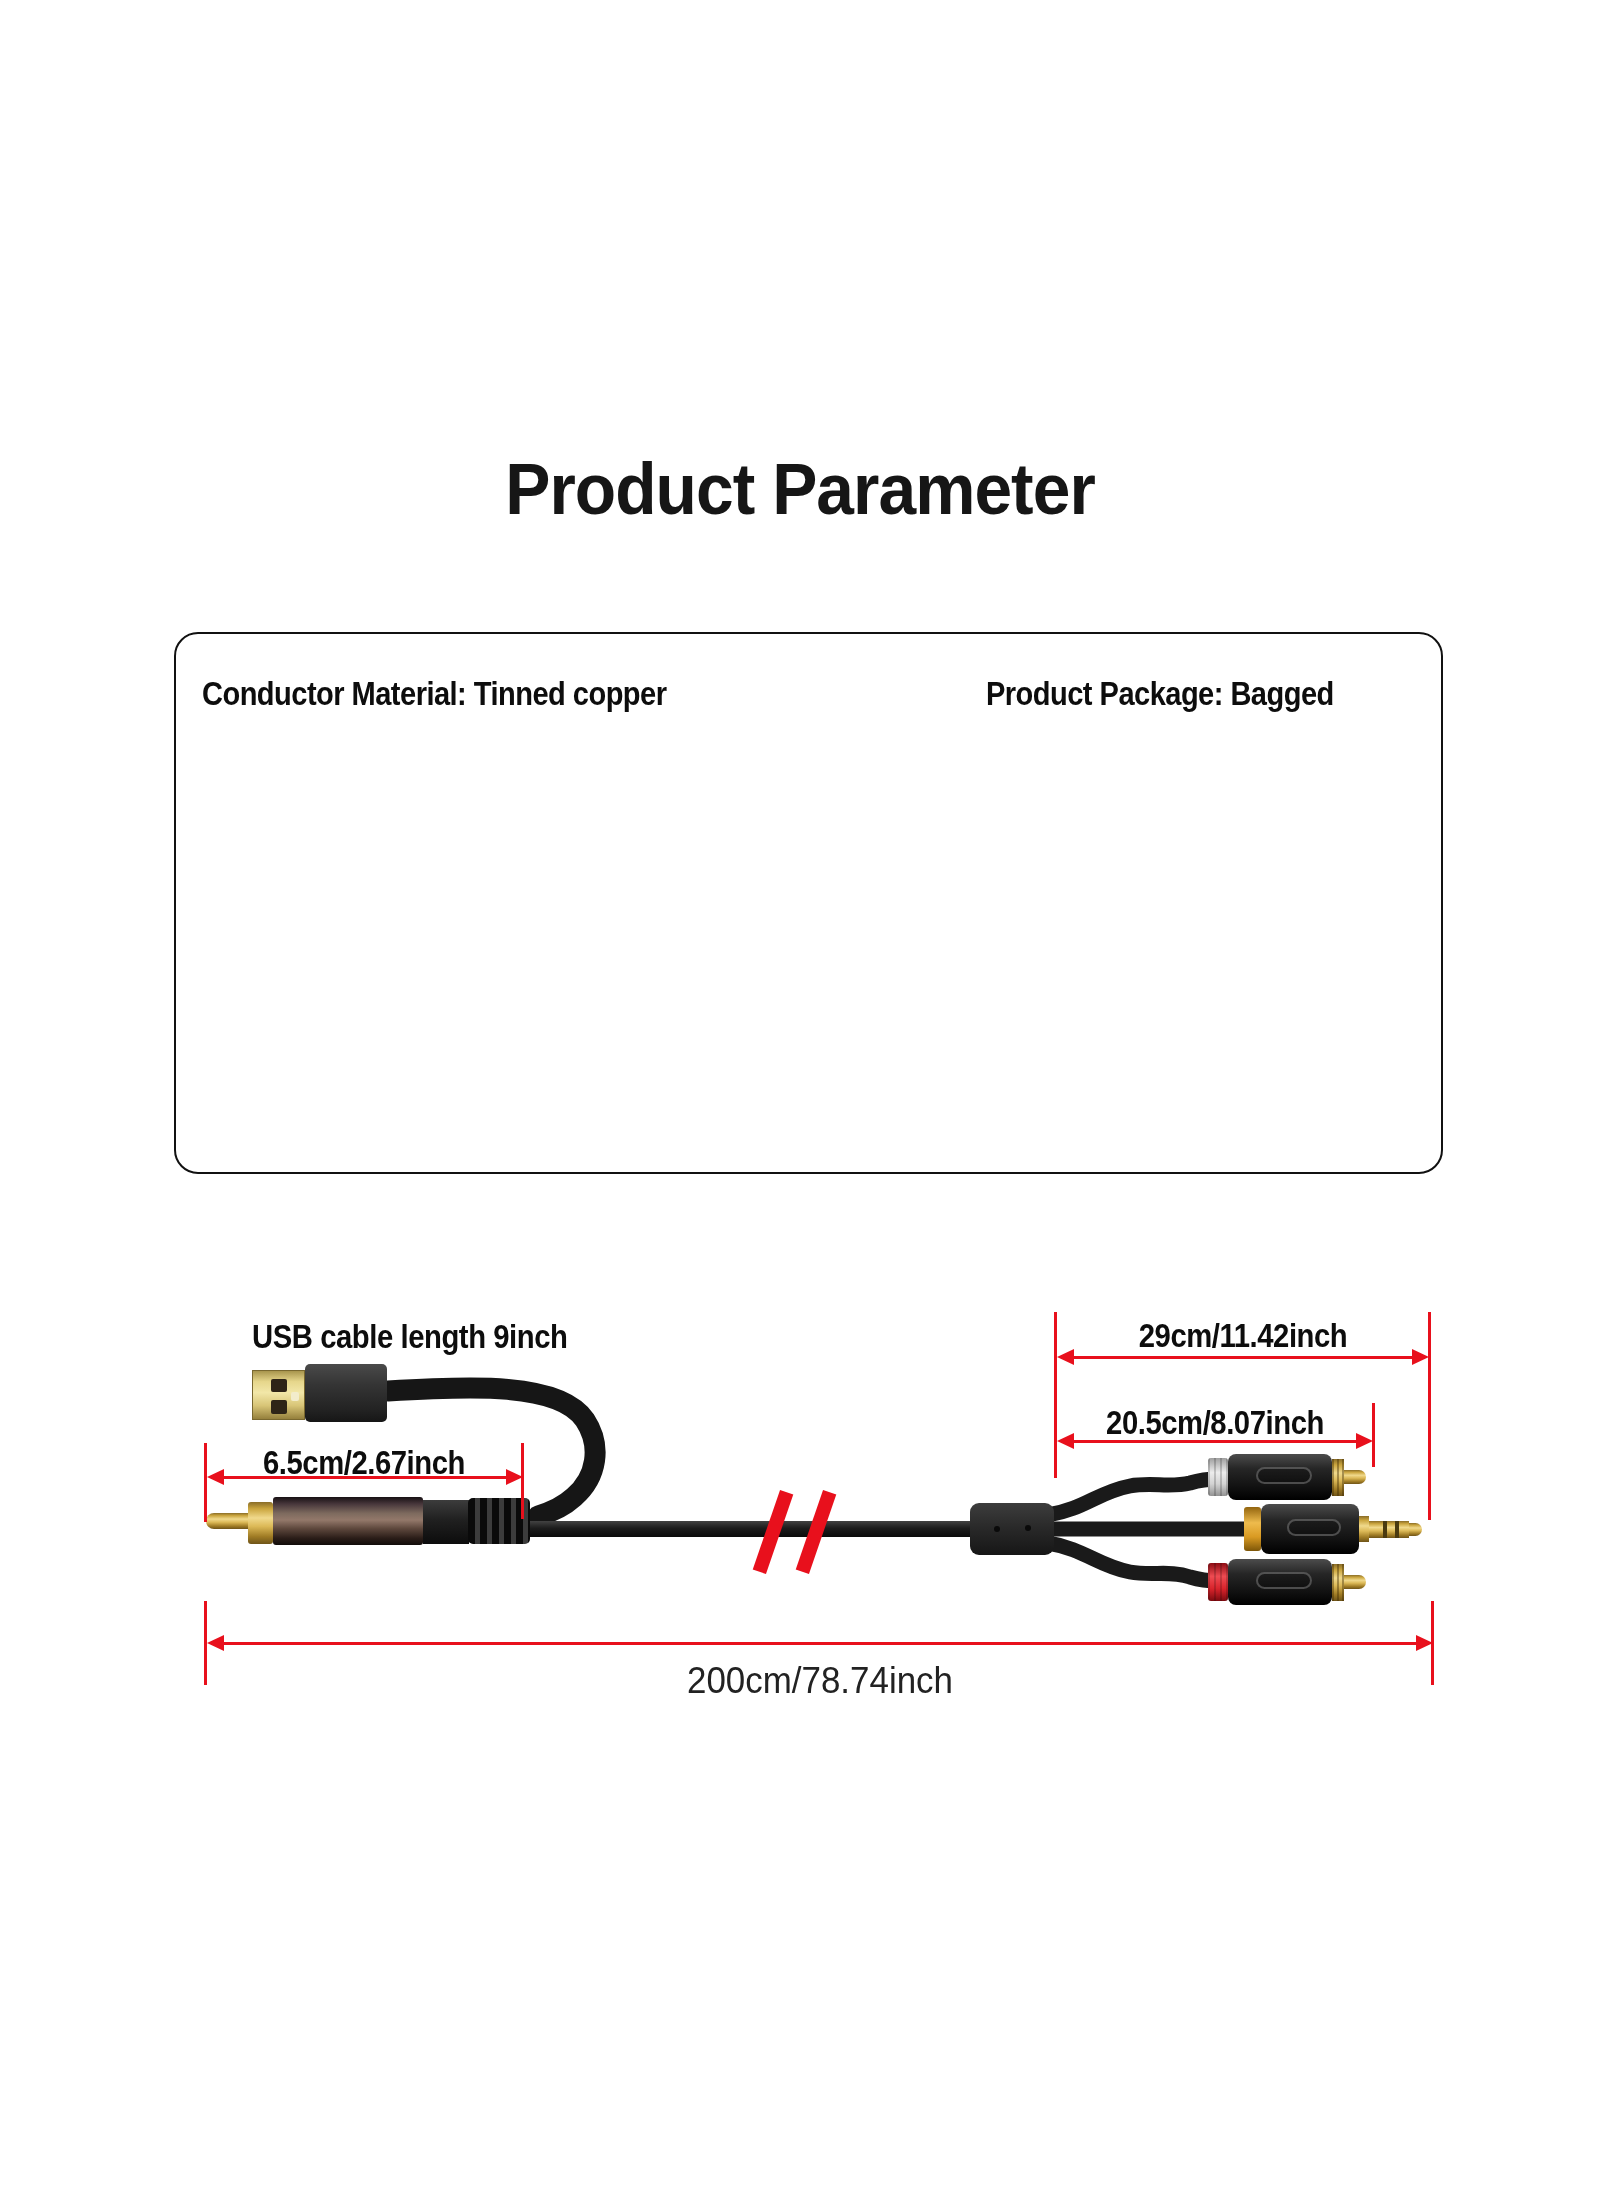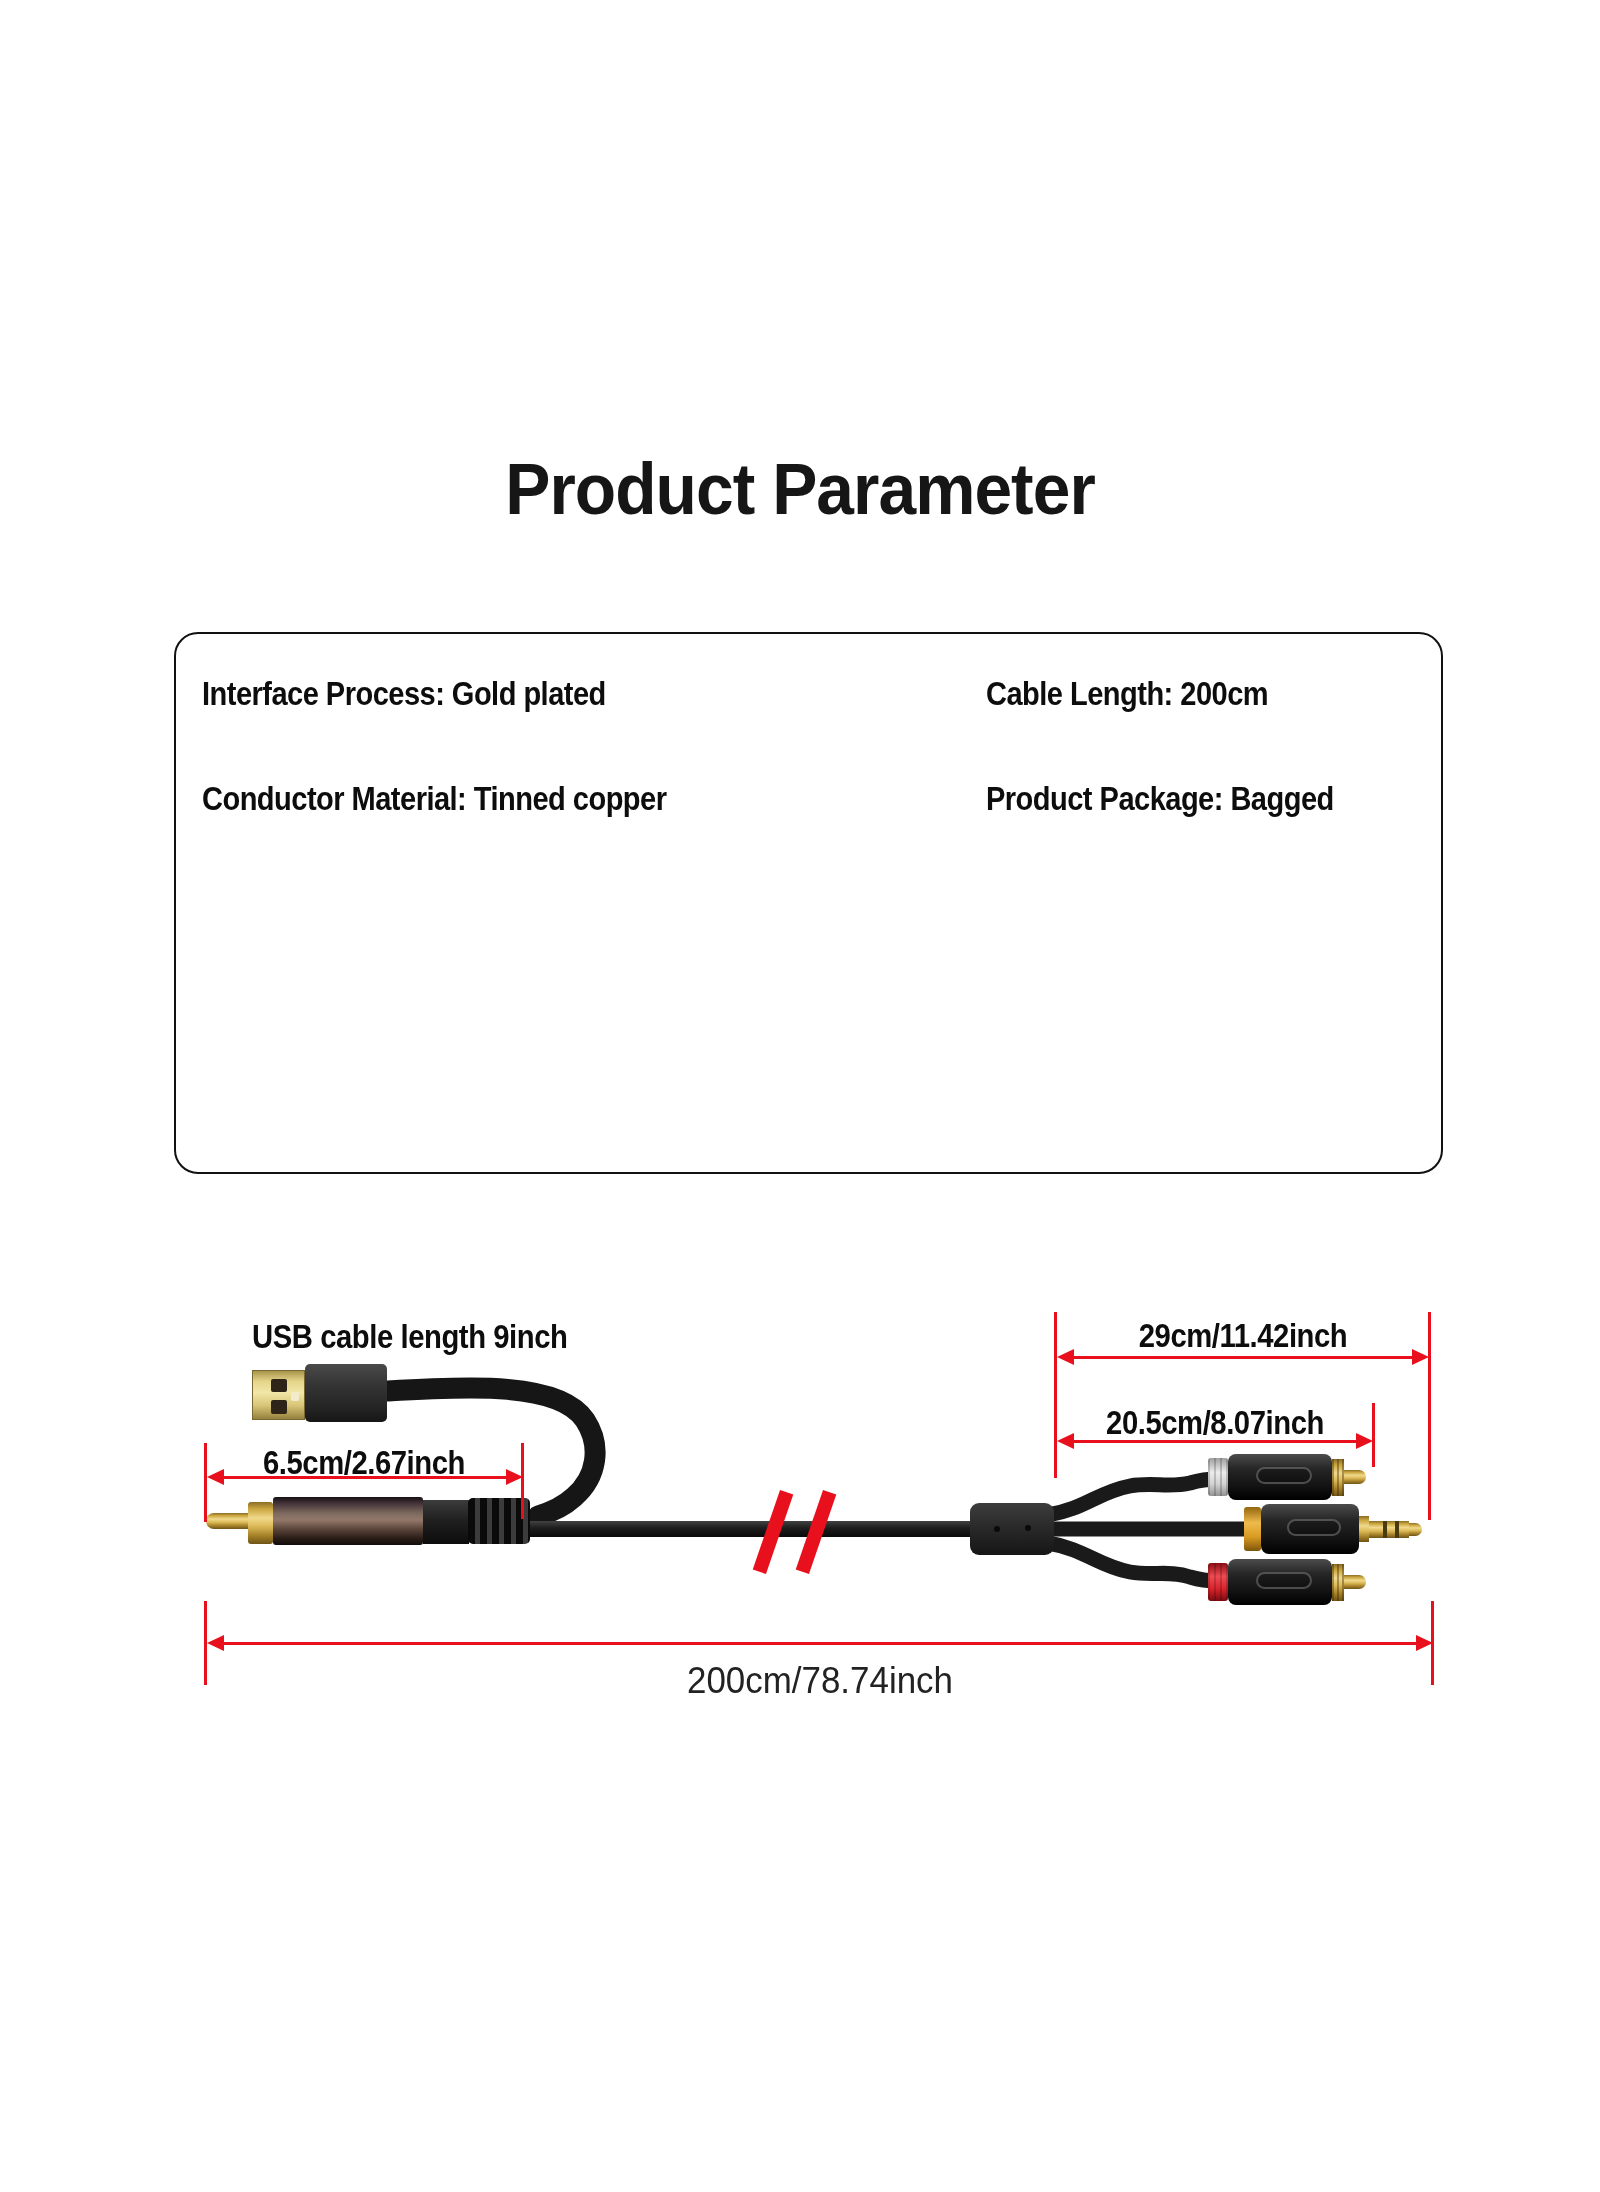--- a/index.html
+++ b/index.html
@@ -67,24 +67,20 @@
   .break-bar{position:absolute;width:14px;height:84px;background:#e8101c;transform:rotate(19deg);z-index:30;}
 </style>
 </head>
 <body>
 
 <div class="page">
 
   <div class="title">Product Parameter</div>
 
   <div class="spec-box">
-    <div class="spec-row">
-      <div class="spec-cell">Interface Process: Gold plated</div>
-      <div class="spec-cell">Cable Length: 200cm</div>
-    </div>
     <div class="spec-row">
       <div class="spec-cell">Conductor Material: Tinned copper</div>
       <div class="spec-cell">Product Package: Bagged</div>
     </div>
   </div>
 
   <svg class="cable-svg" width="1600" height="450" viewBox="0 1250 1600 450">
     <path d="M 388 1391 C 470 1386 560 1382 585 1420 C 602 1446 597 1477 574 1497 C 563 1507 552 1512 538 1516" fill="none" stroke="#161616" stroke-width="21" stroke-linecap="round"></path>
     <path d="M 1048 1515 C 1085 1509 1098 1492 1130 1486 C 1152 1482 1170 1488 1190 1483 C 1200 1480 1208 1479 1218 1479" fill="none" stroke="#1a1a1a" stroke-width="15" stroke-linecap="round"></path>
     <path d="M 1048 1529 L 1252 1529" fill="none" stroke="#1a1a1a" stroke-width="15" stroke-linecap="round"></path>

